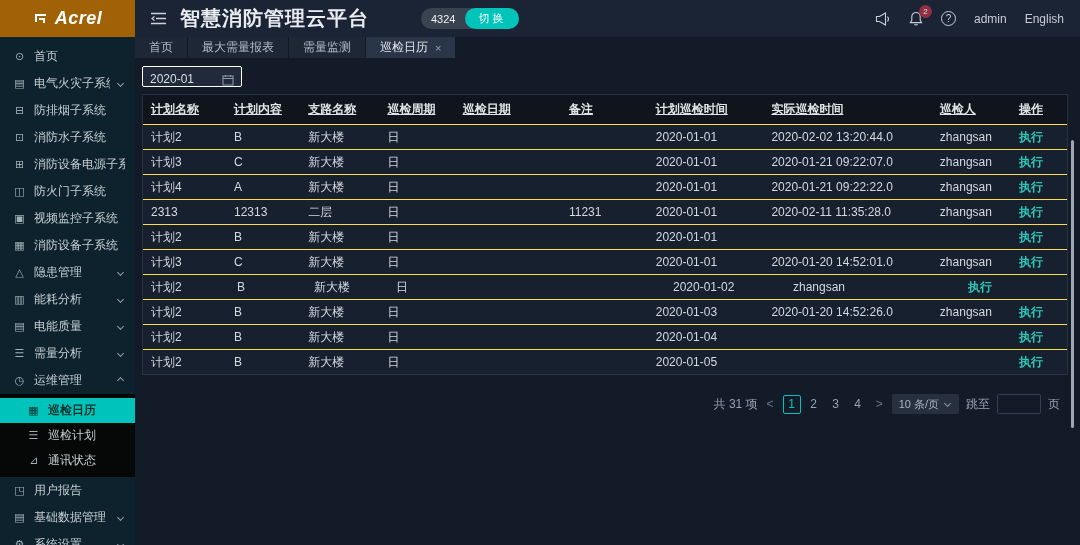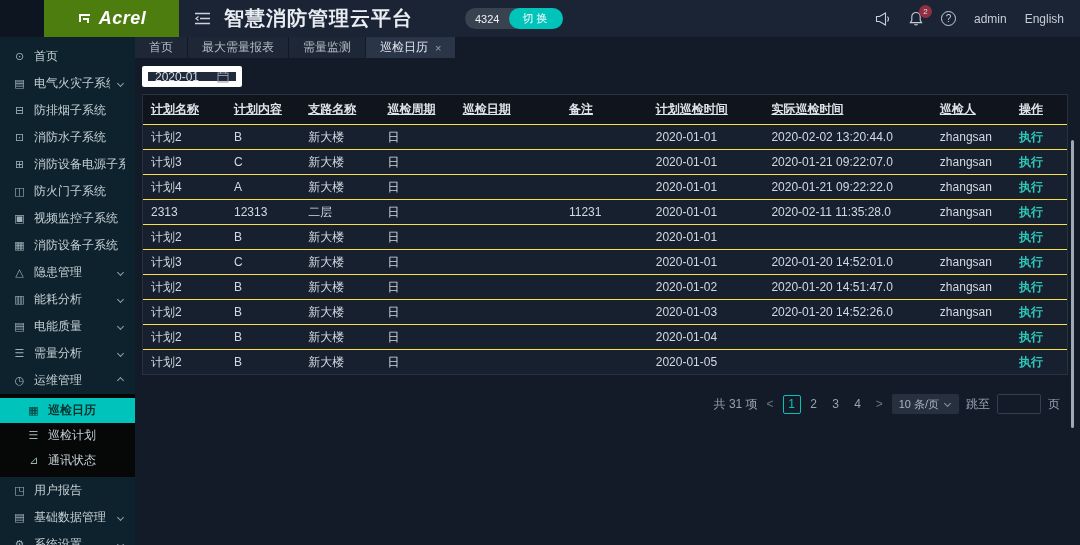--- a/index.html
+++ b/index.html
@@ -2,21 +2,21 @@
 <html><head>
 <meta charset="utf-8">
 <style>
   * { margin:0; padding:0; box-sizing:border-box; }
   html,body { width:1080px; height:545px; overflow:hidden; background:#0d1520;
     font-family:"Liberation Sans","DejaVu Sans",sans-serif; }
   #app { width:1080px; height:545px; display:flex; flex-direction:column; overflow:hidden; }
 
   
   .header { height:37px; display:flex; flex:0 0 37px; }
-  .logo { width:135px; background:#4d7c0f; color:#fff; display:flex; align-items:center; justify-content:center; gap:5px;margin-left:44px; }
+  .logo { width:135px; background:#a16207; color:#fff; display:flex; align-items:center; justify-content:center; gap:5px; }
   .logo-text { font-size:18px; font-weight:bold; font-style:italic; letter-spacing:.5px; }
   .header-main { flex:1; background:#1b2435; display:flex; align-items:center; padding:0 16px; gap:14px; border-bottom:1px solid #10ositive1a26; }
   .hicon { color:#cdd4dd; display:flex; align-items:center; cursor:pointer; }
   .app-title { font-size:20px; font-weight:bold; color:#e9edf2; letter-spacing:1px; }
   .badge-group { display:flex; align-items:center; margin-left:38px; background:#39424f; border-radius:11px; height:21px; }
   .badge-count { color:#eef1f5; font-size:11px; padding:0 10px; }
   .switch-btn { background:#00c3ba; color:#fff; font-size:11px; height:21px; border-radius:11px; display:flex; align-items:center; padding:0 13px; letter-spacing:3px; cursor:pointer;font-family:Liberation Mono, monospace; }
   .header-right { margin-left:auto; display:flex; align-items:center; gap:18px; color:#c6cdd6; font-size:12px; }
   .bell-wrap { position:relative; }
   .bell-badge { position:absolute; top:-6px; right:-9px; background:#8f2f44; color:#e8d7da; font-size:8px; min-width:13px; height:13px; border-radius:7px; display:flex; align-items:center; justify-content:center; padding:0 3px; }
@@ -39,21 +39,21 @@
   .sub-item.active .mi { color:#073029; }
 
   
   .main { flex:1; display:flex; flex-direction:column; background:#131b28; overflow:hidden; position:relative; }
   .tabstrip { height:21px; flex:0 0 21px; background:#141b28; display:flex; }
   .tab { background:#1e2735; color:#b3bdc9; font-size:12px; display:flex; align-items:center; padding:0 14px; border-right:1px solid #121926; cursor:pointer; white-space:nowrap; }
   .tab.active { background:#2a3547; color:#e2e7ee; }
   .tab-close { margin-left:7px; color:#96a1af; font-size:11px; cursor:pointer; }
 
   .content { flex:1; padding:8px 7px 0 7px; position:relative; }
-  .date-input { width:100px; height:21px; background:#202a3a; border:6px solid #ffffff; border-radius:2px; display:flex; align-items:center; justify-content:space-between; padding:0 7px; color:#d8dee5; font-size:12px; cursor:pointer; margin-bottom:7px; }
+  .date-input { width:100px; height:21px; background:#202a3a; border:1px solid #ffffff; border-radius:2px; display:flex; align-items:flex-end; justify-content:space-between; padding:0 7px; color:#d8dee5; font-size:12px; cursor:pointer; margin-bottom:7px; }
   .cal-icon { color:#8e99aa; display:flex; }
 
   
   .table { border:1px solid #283140; width:926px; }
   .thead { height:29px; background:#10151d; display:flex; align-items:center; font-size:12px; font-weight:bold; color:#dfe4ea;text-decoration:underline; }
   .trow { height:25px; background:#16202f; display:flex; align-items:center; font-size:12px; color:#d3d9e0; border-top:1px solid #fde047; }
   .thead>div, .trow>div { padding-left:8px; white-space:nowrap; overflow:hidden; }
   .thead>div:nth-child(1), .trow>div:nth-child(1){ width:86px; }
   .thead>div:nth-child(2), .trow>div:nth-child(2){ width:77px; }
   .thead>div:nth-child(3), .trow>div:nth-child(3){ width:82px; }
@@ -389,21 +389,20 @@
               </div>
 
               <div class="trow">
                 <div>计划2</div>
                 <div>B</div>
                 <div>新大楼</div>
                 <div>日</div>
                 <div></div>
                 <div></div>
                 <div>2020-01-02</div>
-                <div>2020-01-20 14:51:47.0</div>
                 <div>zhangsan</div>
                 <div><span class="action-link">执行</span></div>
               </div>
 
               <div class="trow">
                 <div>计划2</div>
                 <div>B</div>
                 <div>新大楼</div>
                 <div>日</div>
                 <div></div>

